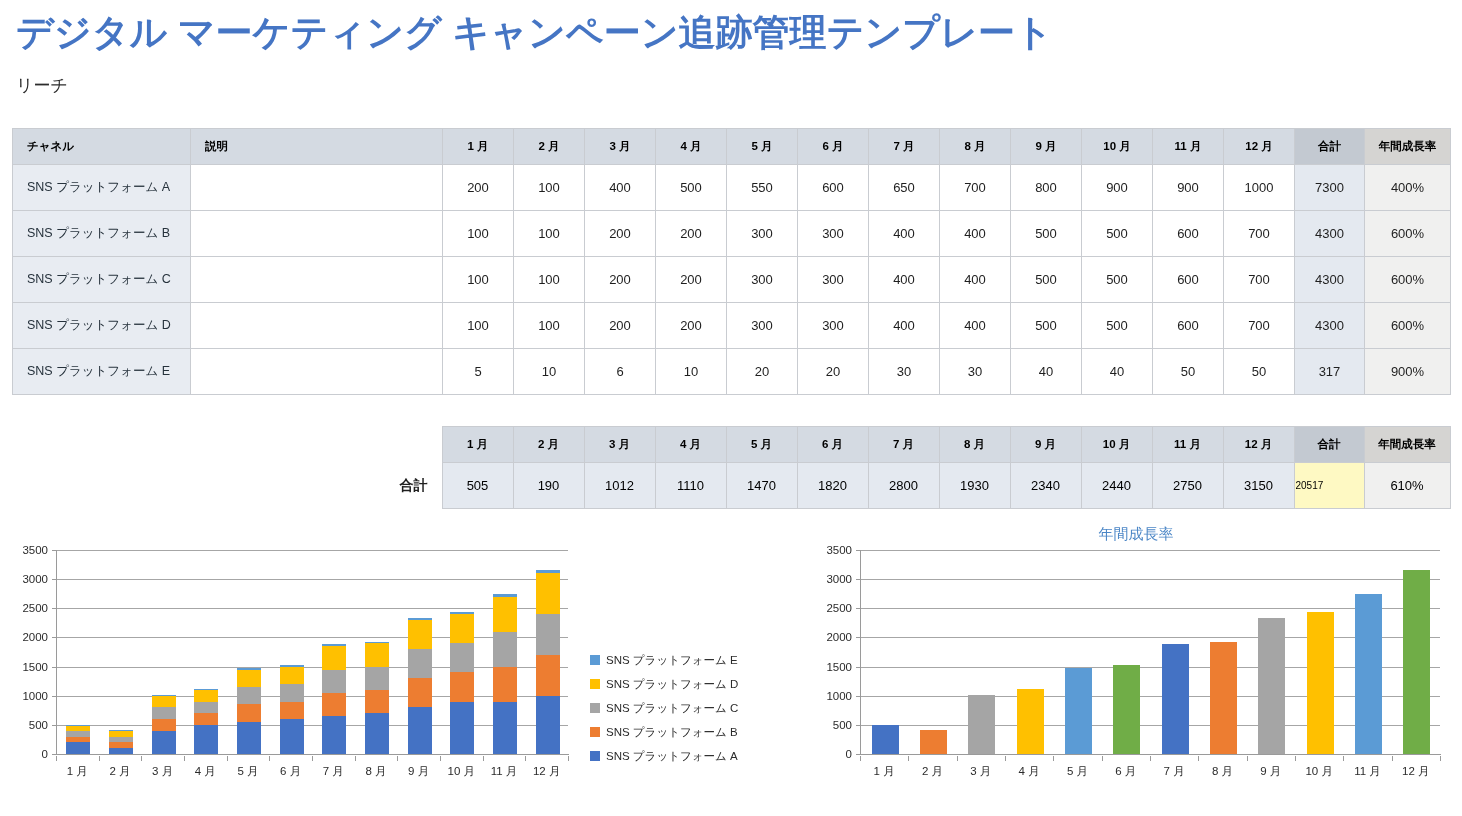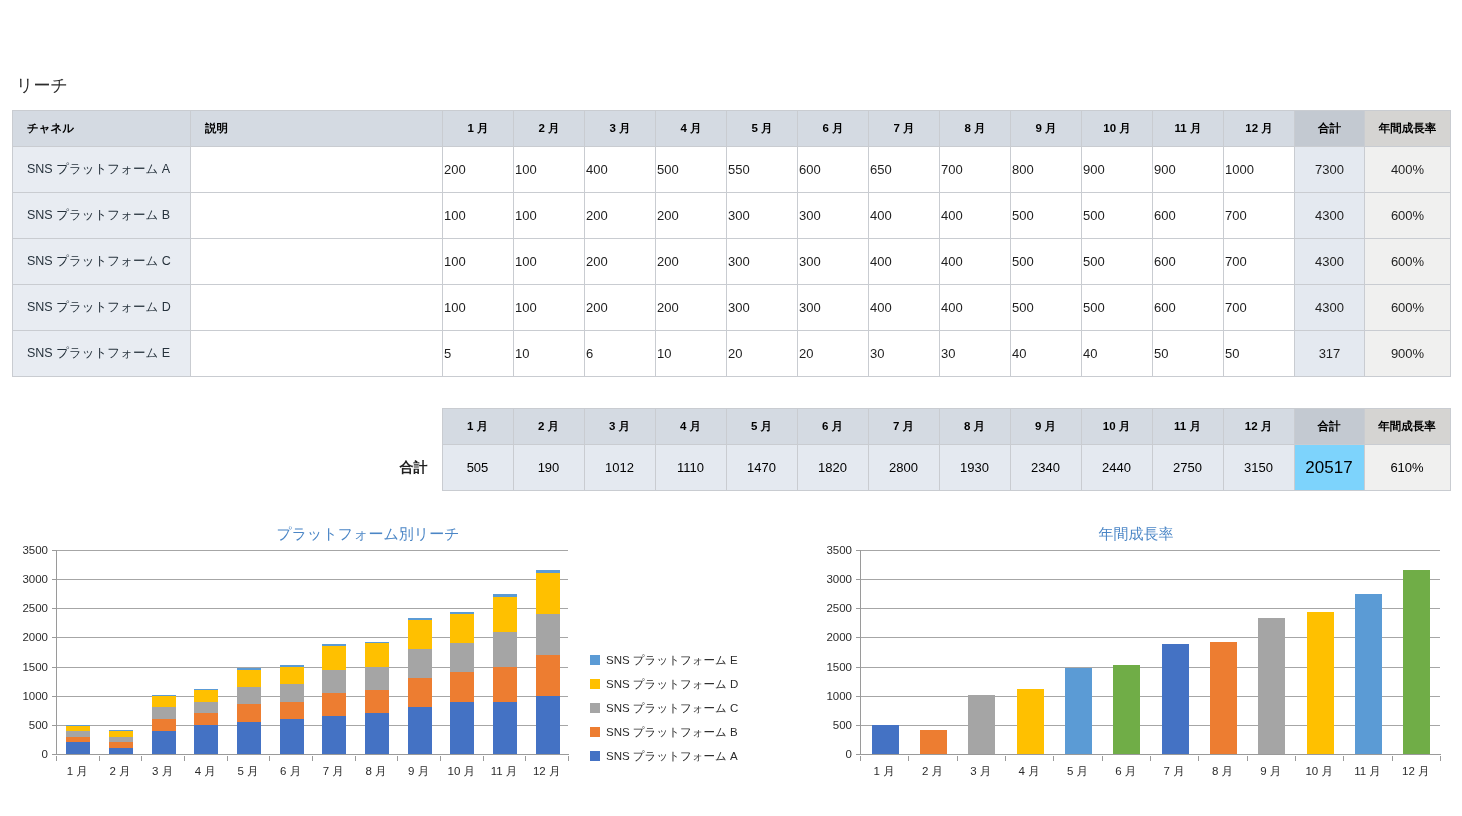--- a/index.html
+++ b/index.html
@@ -17,21 +17,21 @@
     position: absolute; left: 16px; top: 8px;
     font-size: 37px; font-weight: bold;
     color: #4575c4; letter-spacing: 0px; white-space: nowrap;
   }
   .section-label {
     position: absolute; left: 16px; top: 74px;
     font-size: 17px; color: #2c2c2c;
   }
 
   
-  table { border-collapse: collapse; }
+  table { border-collapse: collapse; margin-top: 18px; }
   .reach-table {
     position: absolute; left: 12px; top: 110px;
     width: 1438px;
     table-layout: fixed;
   }
   .reach-table th, .reach-table td {
     border: 1px solid #c9ccd1;
     height: 46px;
     font-size: 12.5px;
     color: #1f1f1f;
@@ -47,21 +47,21 @@
   .reach-table thead th.h-channel,
   .reach-table thead th.h-desc { text-align: left; padding-left: 14px; }
   .reach-table thead th.h-total { background: #c3c9d1; }
   .reach-table thead th.h-growth { background: #d5d4d2; }
 
   .reach-table td.c-channel {
     background: #e8ecf2; text-align: left; padding-left: 14px;
     font-size: 12.5px; color: #26323c;
   }
   .reach-table td.c-desc { background: #ffffff; }
-  .reach-table td.c-month { background: #ffffff; font-size: 13px; }
+  .reach-table td.c-month { background: #ffffff; text-align: center; font-size: 13px; }
   .reach-table td.c-total { background: #e4e9f0; text-align: center; font-size: 13px; }
   .reach-table td.c-growth { background: #f0f0ef; text-align: center; font-size: 13px; }
 
   
   .totals-wrap {
     position: absolute; left: 12px; top: 408px; width: 1438px;
   }
   .totals-table { width: 1438px; table-layout: fixed; }
   .totals-table th, .totals-table td {
     border: 1px solid #c9ccd1; height: 46px; font-size: 12.5px;
@@ -71,21 +71,21 @@
   .totals-table thead th.h-growth { background: #d5d4d2; }
   .totals-table th.spacer, .totals-table td.spacer {
     border: none; background: transparent;
   }
   .totals-table td.label-cell {
     border: none; background: transparent;
     text-align: right; padding-right: 14px;
     font-weight: bold; font-size: 14px; color: #1f1f1f;
   }
   .totals-table td.c-month { background: #e4e9f0; text-align: center; font-size: 13px; }
-  .totals-table td.c-total { background: #7dd3fc; text-align: center; font-size: 17px; }
+  .totals-table td.c-total { background: #fef9c3; font-size: 10px; }
   .totals-table td.c-growth { background: #f0f0ef; text-align: center; font-size: 13px; }
 
   
   .chart-box { position: absolute; }
   #chart-stacked { left: 8px; top: 520px; width: 720px; height: 292px; }
   #chart-total   { left: 812px; top: 520px; width: 648px; height: 292px; }
 
   .chart-title {
     text-align: center; font-size: 15px; color: #4b86c6; font-weight: normal;
     margin: 0; padding-top: 2px; height: 28px; line-height: 24px;
@@ -113,20 +113,21 @@
   .legend { position: absolute; }
   .legend-item { display: flex; align-items: center; height: 24px; }
   .legend-swatch { width: 10px; height: 10px; margin-right: 6px; flex: 0 0 auto; }
   .legend-text { font-size: 11.5px; color: #2b2b2b; white-space: nowrap; }
 </style>
 </head>
 <body>
 
 <div id="page">
 
+  <div class="doc-title">デジタル マーケティング キャンペーン追跡管理テンプレート</div>
   <div class="section-label">リーチ</div>
 
   <table class="reach-table">
     <thead>
       <tr id="reach-head-row">
           <th class="h-channel" style="width: 178px;">チャネル</th>
           <th class="h-desc" style="width: 252px;">説明</th>
           <th class="h-month" style="width: 71px;">1 月</th>
           <th class="h-month" style="width: 71px;">2 月</th>
           <th class="h-month" style="width: 71px;">3 月</th>
@@ -274,21 +275,20 @@
             <td class="c-month">2750</td>
             <td class="c-month">3150</td>
             <td class="c-total">20517</td>
             <td class="c-growth">610%</td>
           </tr>
       </tbody>
     </table>
   </div>
 
   <div class="chart-box" id="chart-stacked">
-    <div class="chart-title">プラットフォーム別リーチ</div>
     <div class="plot" id="plot-stacked">
         <div class="ylabels" style="left: 0px; top: 0px; height: 204px; width: 40px;">
           <div class="ylabel" style="top: 204px;">0</div>
           <div class="ylabel" style="top: 174.857px;">500</div>
           <div class="ylabel" style="top: 145.714px;">1000</div>
           <div class="ylabel" style="top: 116.571px;">1500</div>
           <div class="ylabel" style="top: 87.4286px;">2000</div>
           <div class="ylabel" style="top: 58.2857px;">2500</div>
           <div class="ylabel" style="top: 29.1429px;">3000</div>
           <div class="ylabel" style="top: 0px;">3500</div>

